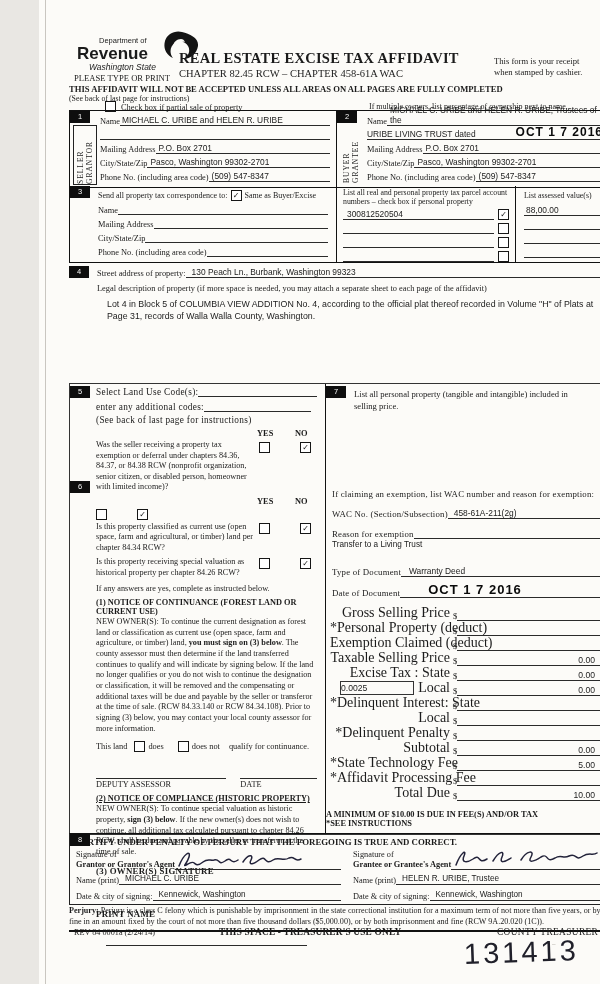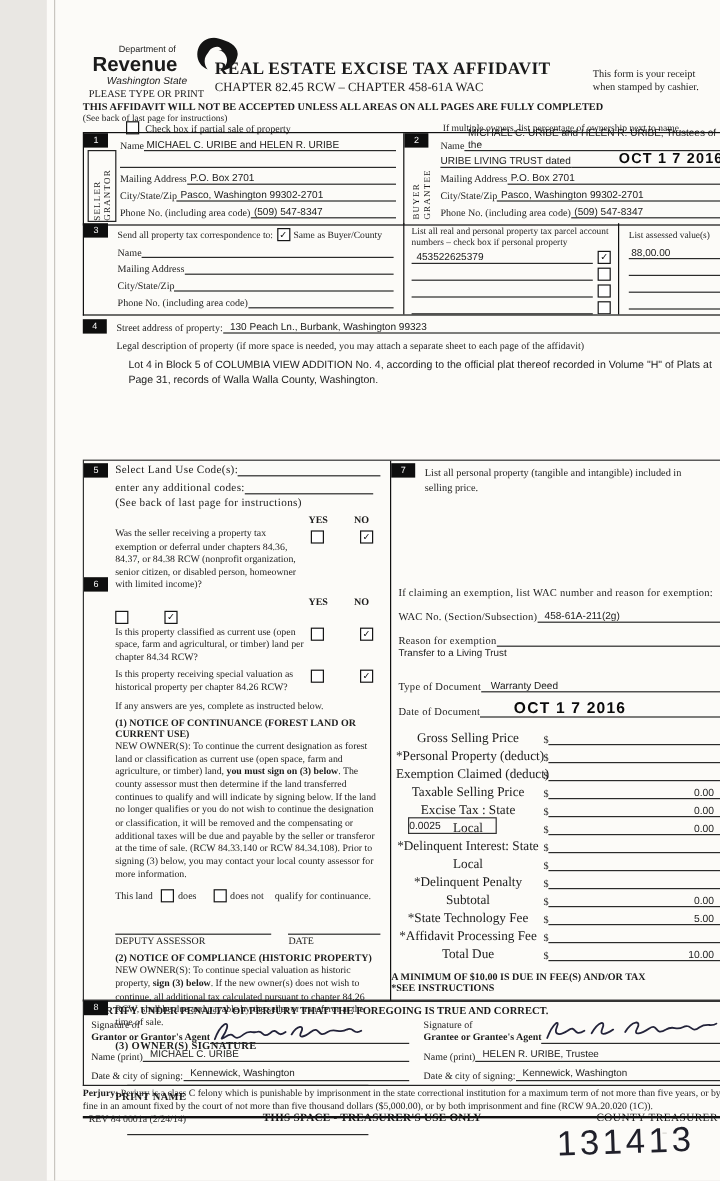--- a/index.html
+++ b/index.html
@@ -15,21 +15,21 @@
   .marker{position:absolute;background:#0e0e0e;color:#f7f7f7;width:20px;height:12px;
       font-size:7.5px;line-height:12px;text-align:center;font-family:"Liberation Sans",sans-serif;}
   .row{display:flex;align-items:flex-end;}
   .line{flex:1;border-bottom:1px solid #2a2a2a;min-height:10px;}
   .stamp{font-family:"Liberation Sans",sans-serif;font-weight:bold;font-size:12px;
       letter-spacing:1px;white-space:nowrap;color:#0a0a0a;}
   .vtext{writing-mode:vertical-rl;transform:rotate(180deg);font-size:7.5px;letter-spacing:1px;}
   .lab{font-size:8.4px;white-space:nowrap;}
   .qtext{font-size:8.2px;line-height:1.28;}
   .mrow{display:flex;align-items:flex-end;height:15px;position:relative;}
-  .mlabel{width:120px;text-align:center;font-size:11px;white-space:nowrap;}
+  .mlabel{width:120px;text-align:right;font-size:14px;white-space:nowrap;}
   .mdollar{margin-left:3px;font-size:8.6px;}
   .mline{flex:1;border-bottom:1px solid #2a2a2a;text-align:right;font-size:8.6px;
       font-family:"Liberation Sans",sans-serif;padding-right:10px;min-height:10px;}
   .para{font-size:8.2px;line-height:1.3;text-align:left;}
   .sig-svg{position:absolute;bottom:-2px;}
 </style>
 </head>
 <body>
 
 <div class="page">
@@ -133,21 +133,21 @@
     </div>
   </div>
 
   <div class="abs" style="left:30px;top:186px;width:545px;height:76px;border:1.5px solid #111;border-top:none;display:flex;">
     <div style="width:266px;border-right:1.2px solid #111;position:relative;">
       <div class="marker" style="left:0;top:0;">3</div>
       <div style="margin-left:28px;padding:3px 8px 0 0;">
         <div class="row" style="height:12px;align-items:center;">
           <span class="lab" style="font-size:8px;">Send all property tax correspondence to:</span>
           <span class="cb" style="margin:0 3px;">✓</span>
-          <span class="lab" style="font-size:8px;">Same as Buyer/County</span>
+          <span class="lab" style="font-size:8px;">Same as Buyer/Excise</span>
         </div>
         <div class="row" style="height:14px;">
           <span class="lab">Name</span>
           <span class="line"></span>
         </div>
         <div class="row" style="height:14px;">
           <span class="lab">Mailing Address</span>
           <span class="line"></span>
         </div>
         <div class="row" style="height:14px;">
@@ -159,21 +159,21 @@
           <span class="line"></span>
         </div>
       </div>
     </div>
     <div style="width:166px;border-right:1.2px solid #111;padding:2px 6px 0 6px;">
       <div class="ctr" style="font-size:7.8px;line-height:1.2;">
         <span>List all real and personal property tax parcel account</span><br>
         <span>numbers – check box if personal property</span>
       </div>
       <div class="row" style="height:13px;">
-        <span class="line san" style="font-size:8.4px;padding-left:4px;">453522625379</span>
+        <span class="line san" style="font-size:8.4px;padding-left:4px;">300812520504</span>
         <span class="cb" style="margin-left:4px;">✓</span>
       </div>
       <div class="row" style="height:14px;">
         <span class="line"></span>
         <span class="cb" style="margin-left:4px;"></span>
       </div>
       <div class="row" style="height:14px;">
         <span class="line"></span>
         <span class="cb" style="margin-left:4px;"></span>
       </div>
@@ -284,21 +284,21 @@
           <div style="flex:1.7;">
             <div class="line" style="display:block;"></div>
             <div class="ctr" style="font-size:8.3px;margin-top:1px;">DEPUTY ASSESSOR</div>
           </div>
           <div style="flex:1;">
             <div class="line" style="display:block;"></div>
             <div class="ctr" style="font-size:8.3px;margin-top:1px;">DATE</div>
           </div>
         </div>
 
-        <div class="b ctr" style="font-size:8.3px;margin-top:5px;">(2) NOTICE OF COMPLIANCE (HISTORIC PROPERTY)</div>
+        <div class="b ctr" style="font-size:8.3px;margin-top:5px;text-decoration:underline;">(2) NOTICE OF COMPLIANCE (HISTORIC PROPERTY)</div>
         <div class="para" style="margin-top:1px;">
           <span>NEW OWNER(S): To continue special valuation as historic property, </span><span class="b">sign (3) below</span><span>. If the new owner(s) does not wish to continue, all additional tax calculated pursuant to chapter 84.26 RCW, shall be due and payable by the seller or transferor at the time of sale.</span>
         </div>
 
         <div class="b ctr" style="font-size:8.8px;margin-top:8px;letter-spacing:.3px;">(3)  OWNER(S) SIGNATURE</div>
         <div class="line" style="display:block;margin:18px 10px 0 10px;"></div>
         <div class="b ctr" style="font-size:8.8px;margin-top:4px;letter-spacing:.3px;">PRINT NAME</div>
         <div class="line" style="display:block;margin:16px 10px 0 10px;"></div>
       </div>
     </div>

